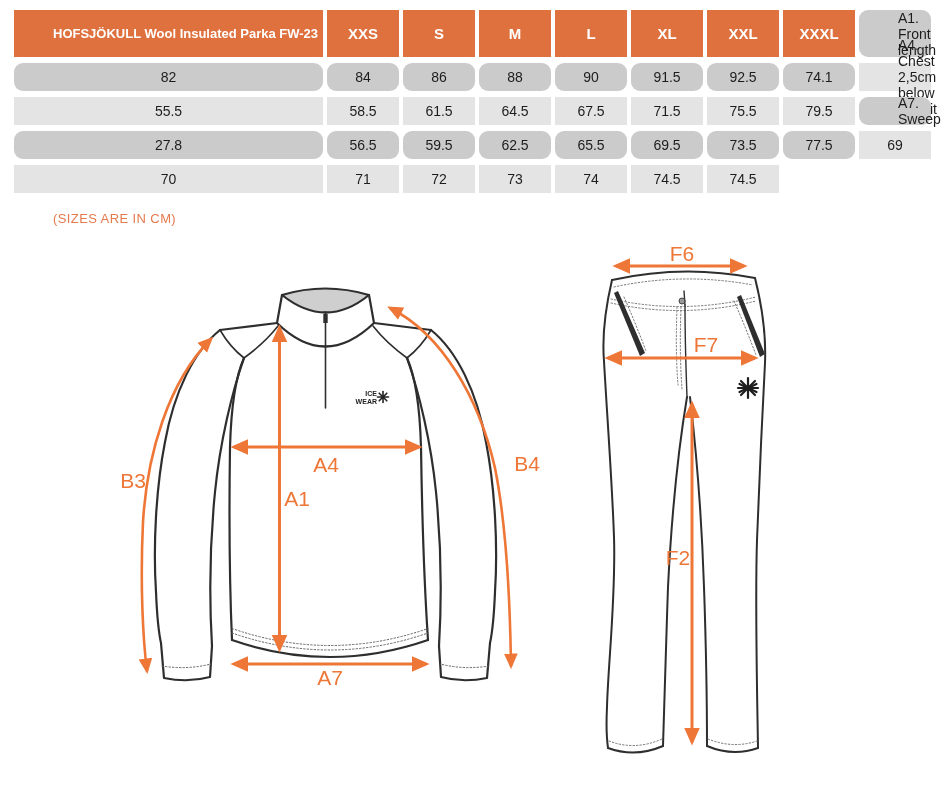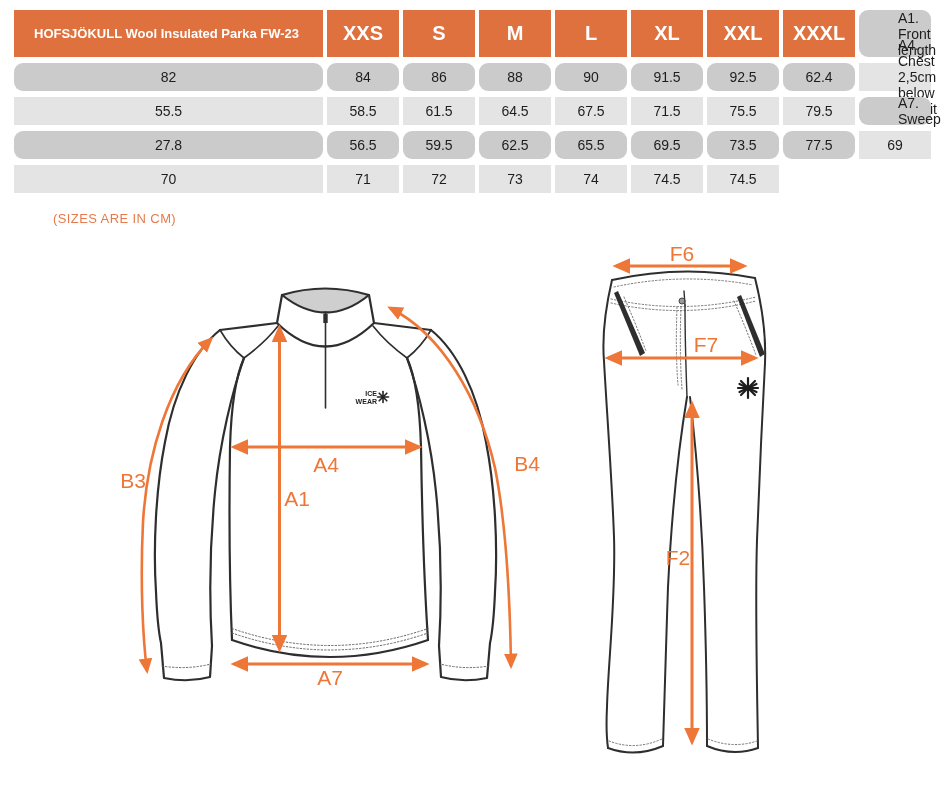--- a/index.html
+++ b/index.html
@@ -10,22 +10,22 @@
   
   .size-table{
     position:absolute;left:14px;top:10px;
     display:grid;
     grid-template-columns:309px repeat(8,72px);
     grid-template-rows:47px 28px 28px 28px 28px;
     column-gap:4px;row-gap:6px;
   }
   .cell{display:flex;align-items:center;justify-content:center;
         font-size:14px;color:#1d1d1d;}
-  .cell.head{background:#df713f;color:#ffffff;font-weight:bold;font-size:20px;}
-  .cell.title{justify-content:flex-start;padding-left:20px;font-size:13px;
+  .cell.head{background:#df713f;color:#ffffff;font-weight:bold;font-size:15px;}
+  .cell.title{justify-content:flex-start;padding-left:39px;font-size:13px;
         white-space:nowrap;overflow:hidden;}
   .cell.label{justify-content:flex-start;padding-left:39px;}
   .row-dark{background:#cbcbcb;border-radius:9px;}
   .row-light{background:#e4e4e4;}
   
   .size-note{
     position:absolute;left:53px;top:211px;
     font-size:13px;letter-spacing:.4px;color:#e57a4c;
   }
   
@@ -48,21 +48,21 @@
   <div class="cell head">XXXL</div>
 
   <div class="cell label row-dark">A1. Front length</div>
   <div class="cell row-dark">82</div>
   <div class="cell row-dark">84</div>
   <div class="cell row-dark">86</div>
   <div class="cell row-dark">88</div>
   <div class="cell row-dark">90</div>
   <div class="cell row-dark">91.5</div>
   <div class="cell row-dark">92.5</div>
-  <div class="cell row-dark">62.4</div>
+  <div class="cell row-dark">74.1</div>
 
   <div class="cell label row-light">A4. Chest 2,5cm below armpit</div>
   <div class="cell row-light">55.5</div>
   <div class="cell row-light">58.5</div>
   <div class="cell row-light">61.5</div>
   <div class="cell row-light">64.5</div>
   <div class="cell row-light">67.5</div>
   <div class="cell row-light">71.5</div>
   <div class="cell row-light">75.5</div>
   <div class="cell row-light">79.5</div>

